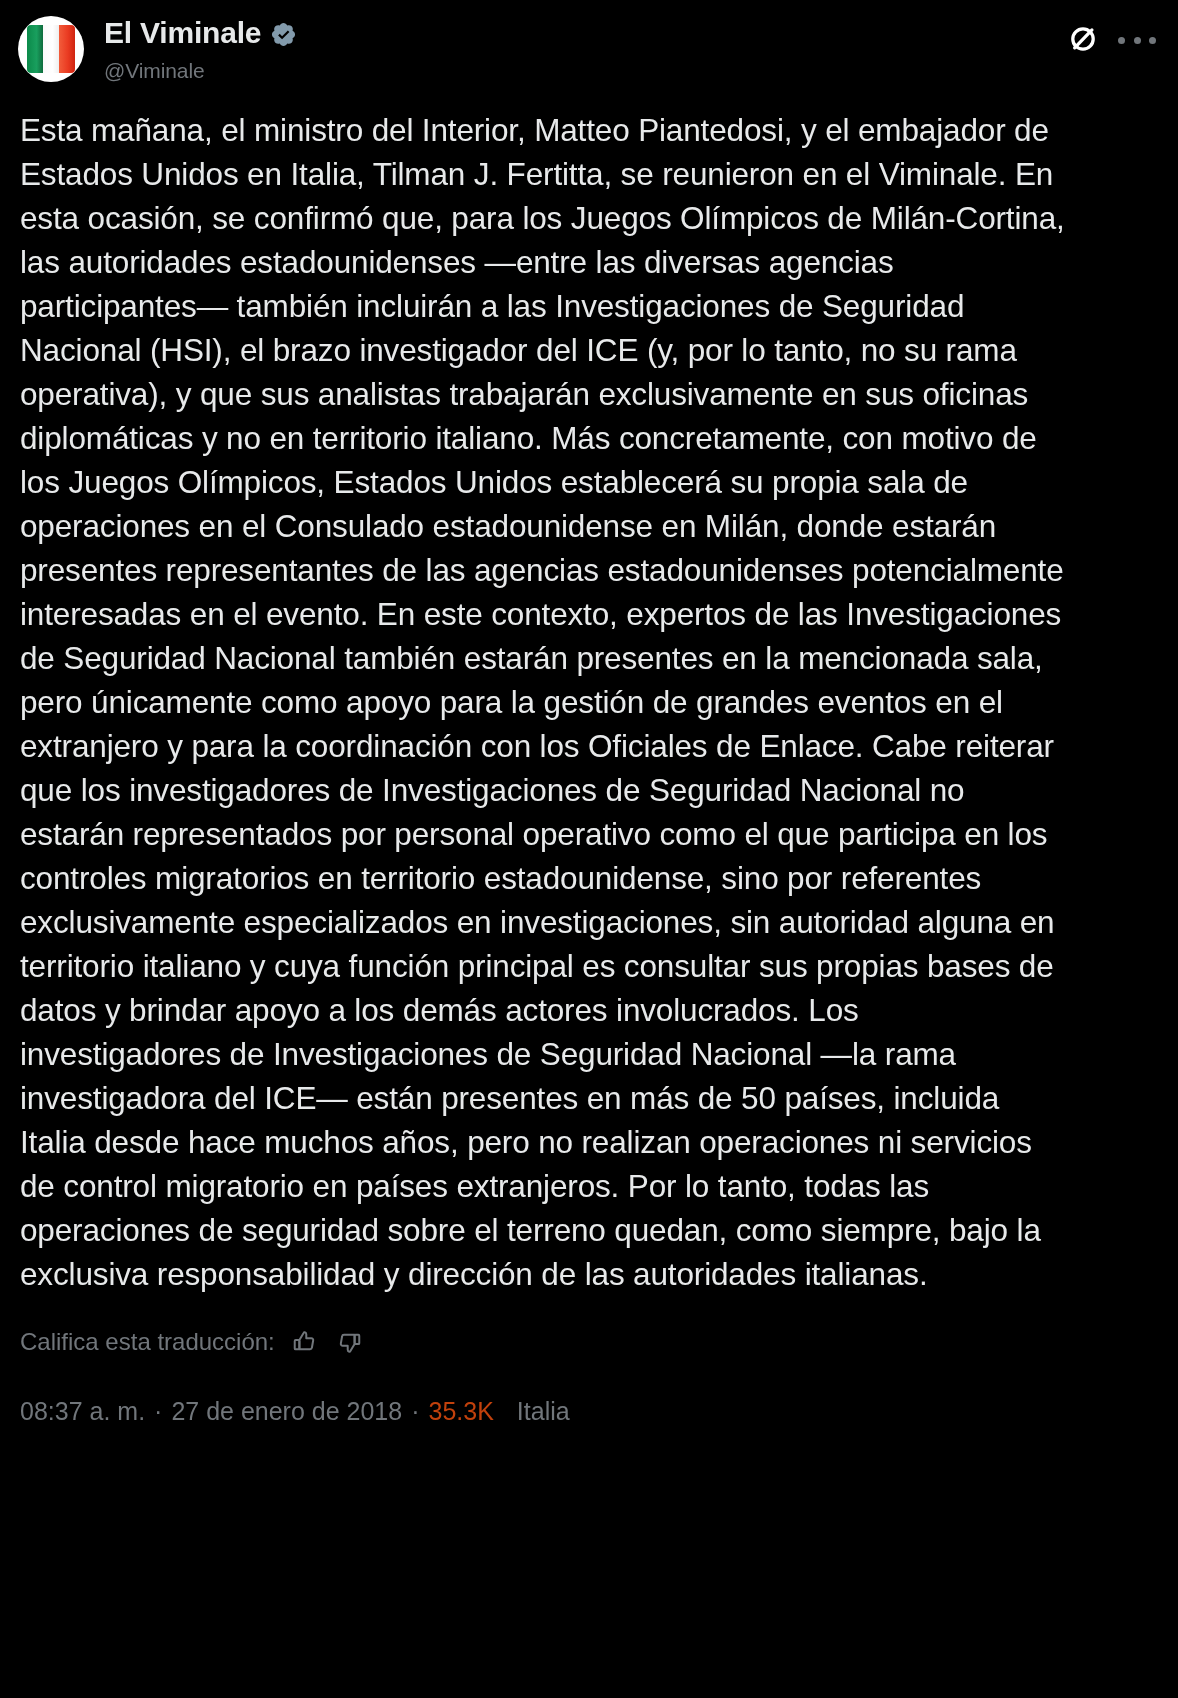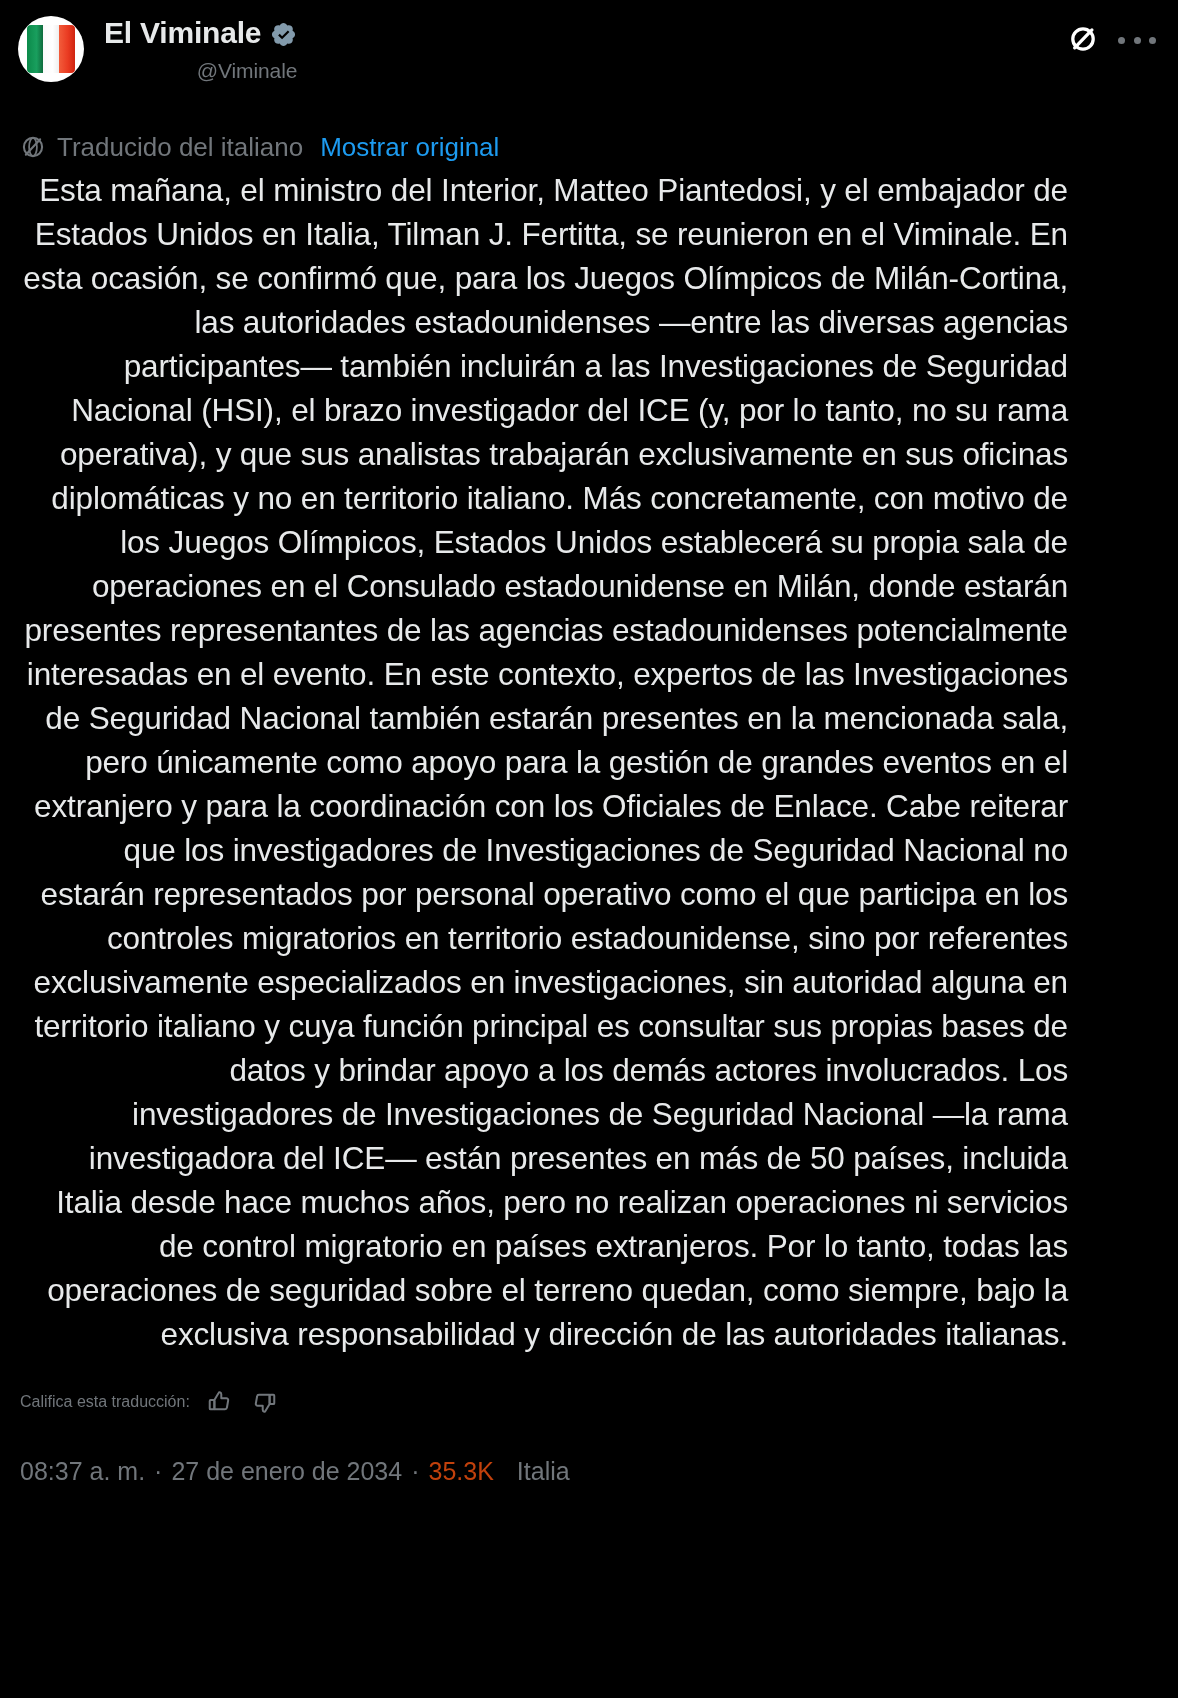--- a/index.html
+++ b/index.html
@@ -16,21 +16,20 @@
     -webkit-font-smoothing: antialiased;
   }
 
   .post {
     position: relative;
     width: 1178px;
     height: 1698px;
     background: #000000;
     box-sizing: border-box;
     padding: 14px 22px 0 18px;
-    text-align: right;
   }
 
   
   .post-header {
     display: flex;
     align-items: flex-start;
     height: 92px;
   }
   .avatar {
     width: 66px;
@@ -166,21 +165,21 @@
   .rate-row {
     display: flex;
     align-items: center;
     gap: 16px;
     margin-top: 26px;
     margin-left: 2px;
     height: 40px;
   }
   .rate-label {
     color: #71767b;
-    font-size: 16px;
+    font-size: 24px;
     line-height: 28px;
   }
   .thumb {
     width: 28px;
     height: 28px;
     display: block;
     cursor: pointer;
   }
 
   
@@ -232,46 +231,37 @@
         <line x1="6.1" y1="18.2" x2="18.3" y2="5.6" stroke="#ffffff" stroke-width="2.3" stroke-linecap="round"></line>
       </svg>
       <div class="more-dots">
         <i></i>
           <i></i>
           <i></i>
       </div>
     </div>
   </div>
 
-  <div class="translate-row">
-    <svg class="translate-icon" viewBox="0 0 24 24">
-      <circle cx="12" cy="12" r="8.4" fill="none" stroke="#71767b" stroke-width="1.9"></circle>
-      <ellipse cx="12" cy="12" rx="3.6" ry="8.4" fill="none" stroke="#71767b" stroke-width="1.6"></ellipse>
-      <line x1="5.4" y1="19.1" x2="18.6" y2="4.9" stroke="#71767b" stroke-width="1.9" stroke-linecap="round"></line>
-    </svg>
-    <span class="translate-label">Traducido del italiano</span>
-    <span class="show-original">Mostrar original</span>
-  </div>
 
   <div class="post-body">Esta mañana, el ministro del Interior, Matteo Piantedosi, y el embajador de Estados Unidos en Italia, Tilman J. Fertitta, se reunieron en el Viminale. En esta ocasión, se confirmó que, para los Juegos Olímpicos de Milán-Cortina, las autoridades estadounidenses —entre las diversas agencias participantes— también incluirán a las Investigaciones de Seguridad Nacional (HSI), el brazo investigador del ICE (y, por lo tanto, no su rama operativa), y que sus analistas trabajarán exclusivamente en sus oficinas diplomáticas y no en territorio italiano. Más concretamente, con motivo de los Juegos Olímpicos, Estados Unidos establecerá su propia sala de operaciones en el Consulado estadounidense en Milán, donde estarán presentes representantes de las agencias estadounidenses potencialmente interesadas en el evento. En este contexto, expertos de las Investigaciones de Seguridad Nacional también estarán presentes en la mencionada sala, pero únicamente como apoyo para la gestión de grandes eventos en el extranjero y para la coordinación con los Oficiales de Enlace. Cabe reiterar que los investigadores de Investigaciones de Seguridad Nacional no estarán representados por personal operativo como el que participa en los controles migratorios en territorio estadounidense, sino por referentes exclusivamente especializados en investigaciones, sin autoridad alguna en territorio italiano y cuya función principal es consultar sus propias bases de datos y brindar apoyo a los demás actores involucrados. Los investigadores de Investigaciones de Seguridad Nacional —la rama investigadora del ICE— están presentes en más de 50 países, incluida Italia desde hace muchos años, pero no realizan operaciones ni servicios de control migratorio en países extranjeros. Por lo tanto, todas las operaciones de seguridad sobre el terreno quedan, como siempre, bajo la exclusiva responsabilidad y dirección de las autoridades italianas.</div>
 
   <div class="rate-row">
     <span class="rate-label">Califica esta traducción:</span>
     <svg class="thumb" viewBox="0 0 24 24">
       <path fill="none" stroke="#71767b" stroke-width="1.7" stroke-linejoin="round" d="M7.2 10.3l3.6-6.1c.2-.4.6-.6 1-.5.8.2 1.3.9 1.3 1.7v3.4h4.3c1 0 1.8.9 1.6 1.9l-1.1 6.2c-.1.8-.8 1.3-1.6 1.3H7.2z"></path>
       <rect x="3.2" y="10.3" width="4" height="8" rx="0.8" fill="none" stroke="#71767b" stroke-width="1.7"></rect>
     </svg>
     <svg class="thumb" viewBox="0 0 24 24">
       <path fill="none" stroke="#71767b" stroke-width="1.7" stroke-linejoin="round" d="M16.8 13.7l-3.6 6.1c-.2.4-.6.6-1 .5-.8-.2-1.3-.9-1.3-1.7v-3.4H6.6c-1 0-1.8-.9-1.6-1.9l1.1-6.2c.1-.8.8-1.3 1.6-1.3h9.1z"></path>
       <rect x="16.8" y="5.8" width="4" height="8" rx="0.8" fill="none" stroke="#71767b" stroke-width="1.7"></rect>
     </svg>
   </div>
 
   <div class="post-footer">
     <span>08:37 a. m.</span>
     <span class="sep">·</span>
-    <span>27 de enero de 2034</span>
+    <span>27 de enero de 2018</span>
     <span class="sep">·</span>
     <span class="views-count">35.3K</span>
     <span>Italia</span>
   </div>
 
 </div>
 
 </body></html>

